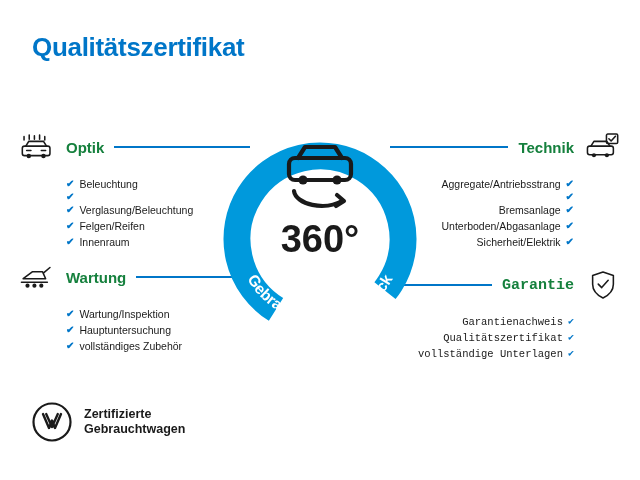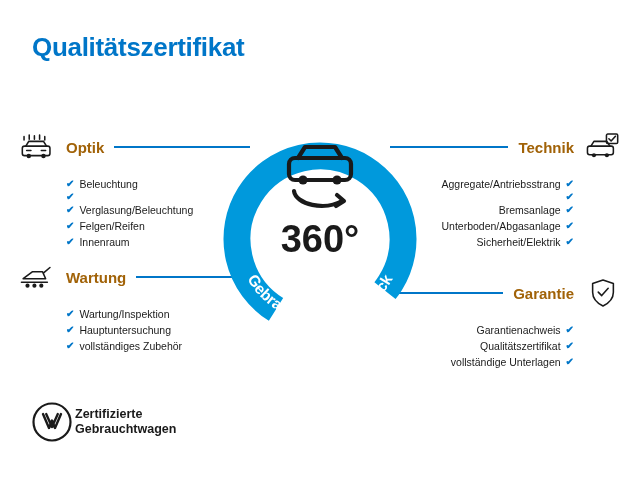--- a/index.html
+++ b/index.html
@@ -45,35 +45,35 @@
   .quad {
     position: absolute;
     width: 232px;
   }
   .quad-left  { left: 18px; }
   .quad-right { right: 18px; text-align: center; }
 
   .q-top-left    { top: 18px; }
   .q-bottom-left { top: 148px; }
   .q-top-right   { top: 18px; }
-  .q-bottom-right{ top: 164px; }
+  .q-bottom-right{ top: 156px; font-family: Liberation Mono, monospace; }
 
   .q-head {
     display: flex;
     align-items: center;
     gap: 10px;
     height: 42px;
   }
   .quad-right .q-head {
     flex-direction: row-reverse;
   }
   .q-title {
     font-size: 15px;
     font-weight: bold;
-    color: #a16207;
+    color: #15803d;
     white-space: nowrap;
   }
   .q-rule {
     flex: 1 1 auto;
     height: 2px;
     background: #0076c8;
     min-width: 10px;
   }
   .q-icon {
     flex: 0 0 auto;
@@ -122,21 +122,21 @@
   }
   .center svg { display: block; }
 
   
   .footer {
     position: absolute;
     left: 32px;
     bottom: 38px;
     display: flex;
     align-items: center;
-    gap: 3px;
+    gap: 12px;
   }
   .vw-logo {
     width: 40px;
     height: 40px;
     flex: 0 0 auto;
   }
   .footer-text {
     font-size: 12.5px;
     font-weight: bold;
     color: #1a1a1a;

